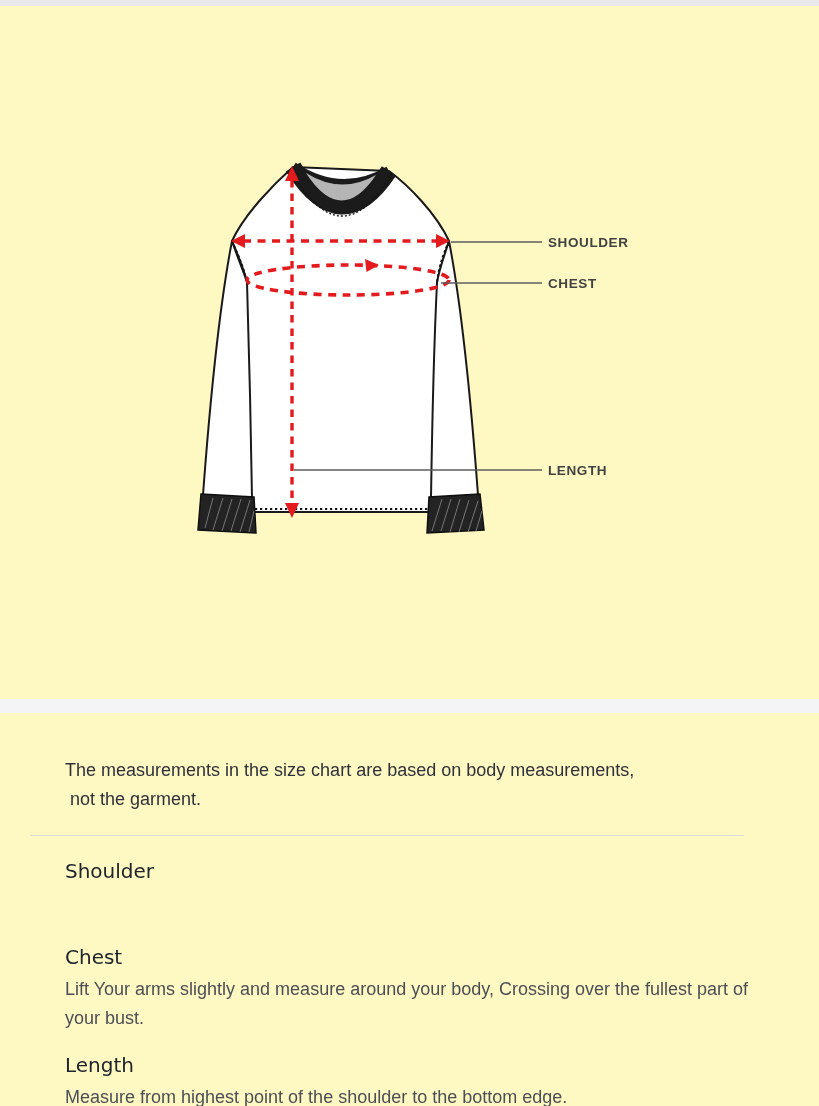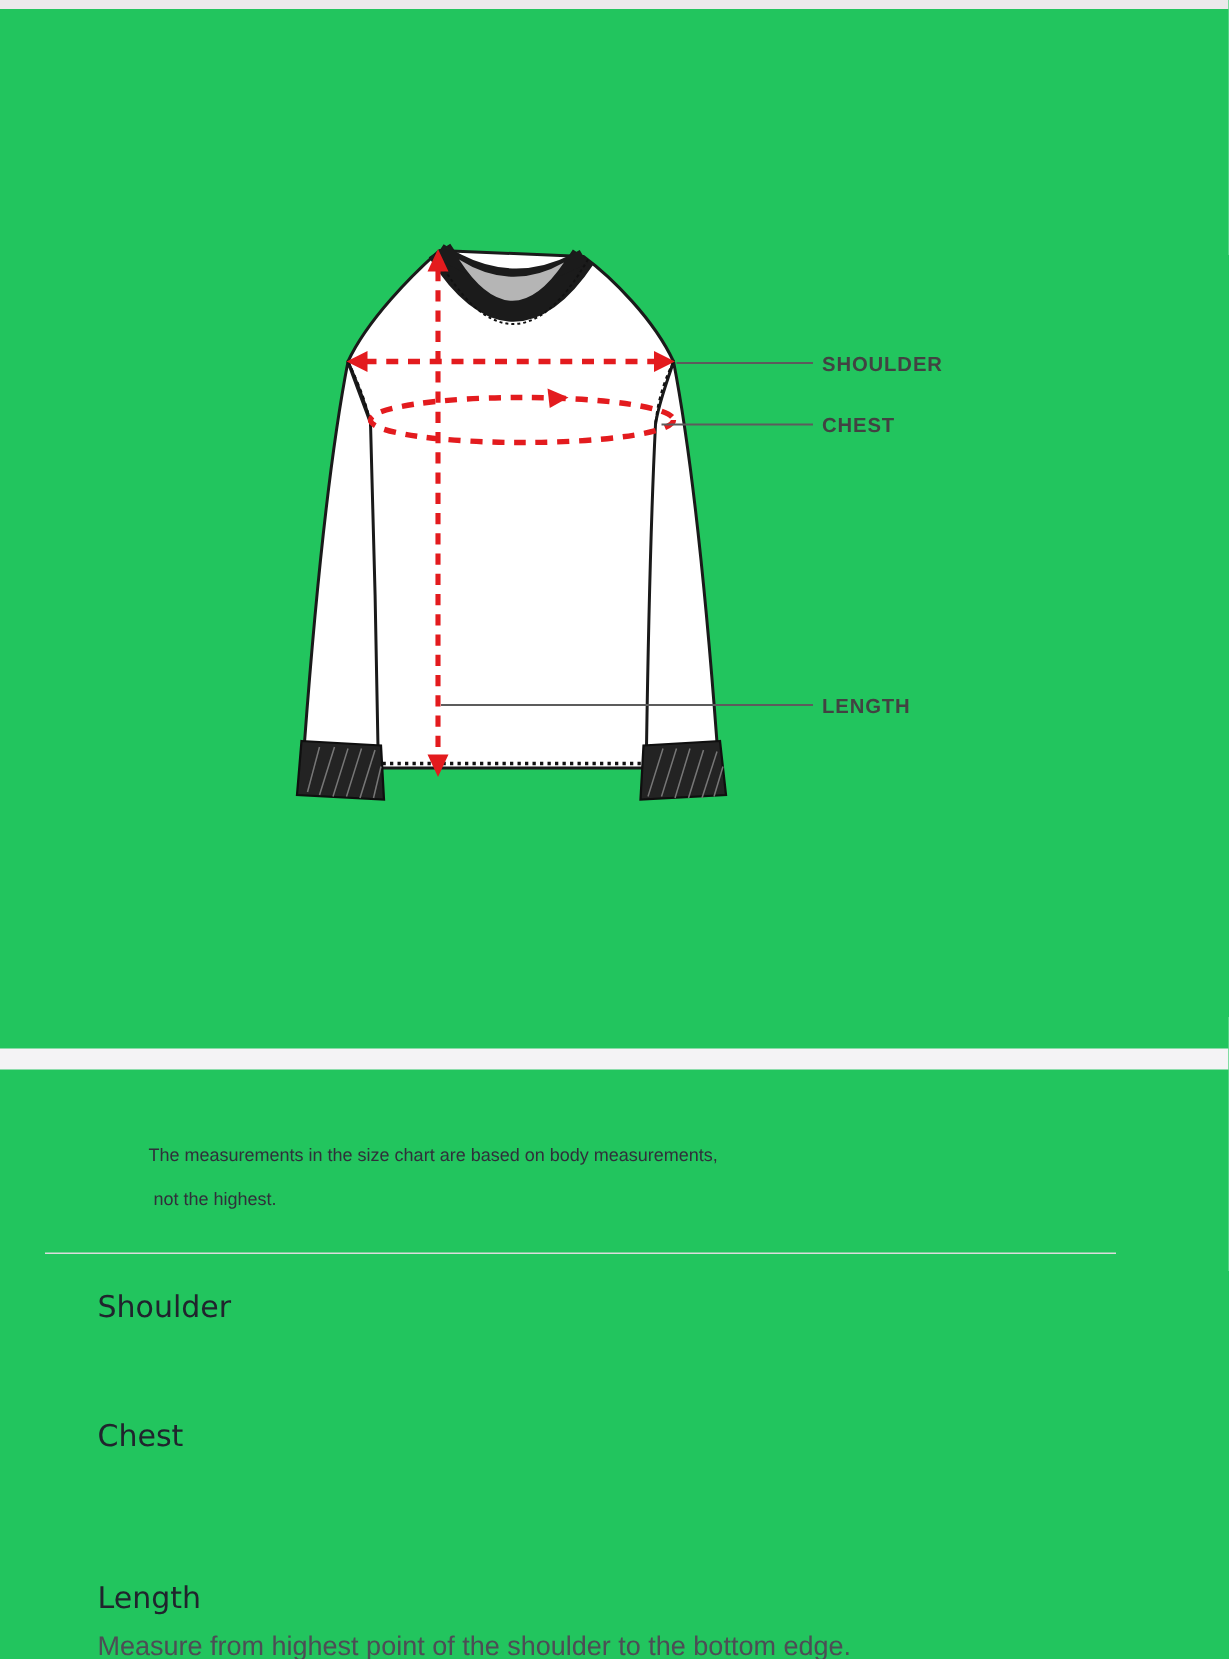--- a/index.html
+++ b/index.html
@@ -1,26 +1,26 @@
 <!DOCTYPE html>
 <html><head>
 <meta charset="utf-8">
 <style>
   html,body{margin:0;padding:0;}
   body{background:#ffffff;font-family:"Liberation Sans",sans-serif;}
-  .screen{position:relative;width:819px;height:1106px;background:#22c55e;overflow:hidden;}
+  .screen{position:relative;width:819px;height:1106px;background:#fef9c3;overflow:hidden;}
 
   .top-strip{position:absolute;left:0;top:0;width:819px;height:6px;background:#ebe9eb;}
 
   .diagram-wrap{position:absolute;left:180px;top:143px;width:460px;height:412px;}
 
   .mid-band{position:absolute;left:0;top:699px;width:819px;height:14px;background:#f4f3f5;}
 
   .note{position:absolute;left:65px;top:756px;width:620px;
-        font-size:12px;line-height:28.5px;color:#30303a;margin-left:34px;}
+        font-size:18px;line-height:28.5px;color:#30303a;}
   .note span{display:block;white-space:pre-wrap;}
 
   .divider{position:absolute;left:30px;top:835px;width:714px;height:0;
            border-top:1px solid #dcdcdc;}
 
   .section{position:absolute;left:65px;width:705px;}
   .section-shoulder{top:858px;}
   .section-chest{top:944px;}
   .section-length{top:1052px;}
   .section h2{margin:0;font-family:"DejaVu Sans","Liberation Sans",sans-serif;
@@ -96,31 +96,32 @@
       <text class="callout-label" x="368" y="104">SHOULDER</text>
       <text class="callout-label" x="368" y="145">CHEST</text>
       <text class="callout-label" x="368" y="332">LENGTH</text>
     </svg>
   </div>
 
   <div class="mid-band"></div>
 
   <div class="note">
     <span>The measurements in the size chart are based on body measurements,</span>
-    <span> not the highest.</span>
+    <span> not the garment.</span>
   </div>
 
   <div class="divider"></div>
 
   <div class="section section-shoulder">
     <h2>Shoulder</h2>
   </div>
 
   <div class="section section-chest">
     <h2>Chest</h2>
+    <p>Lift Your arms slightly and measure around your body, Crossing over the fullest part of your bust.</p>
   </div>
 
   <div class="section section-length">
     <h2>Length</h2>
     <p>Measure from highest point of the shoulder to the bottom edge.</p>
   </div>
 
 </div>
 
 </body></html>

